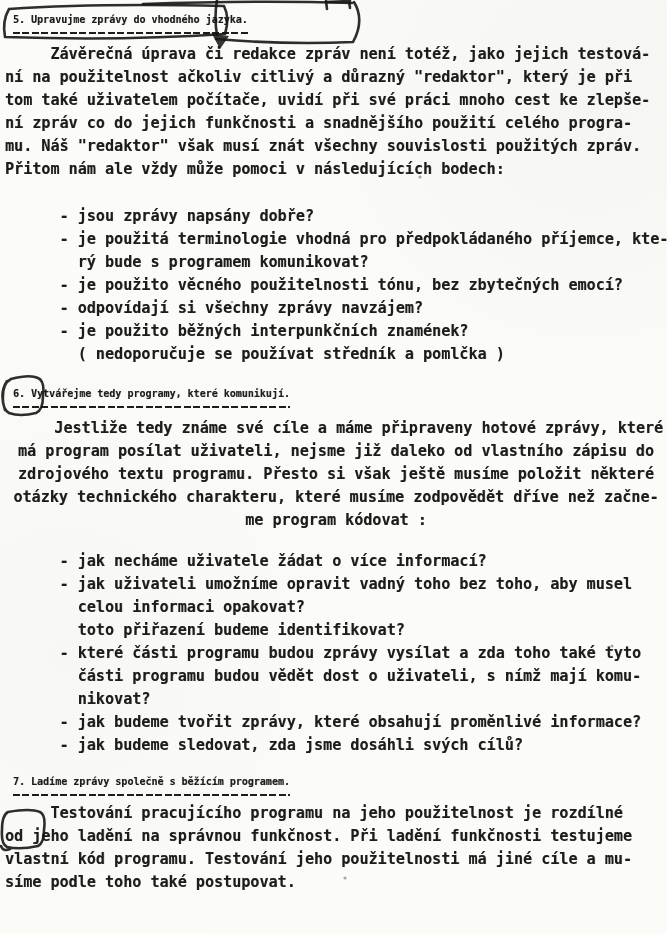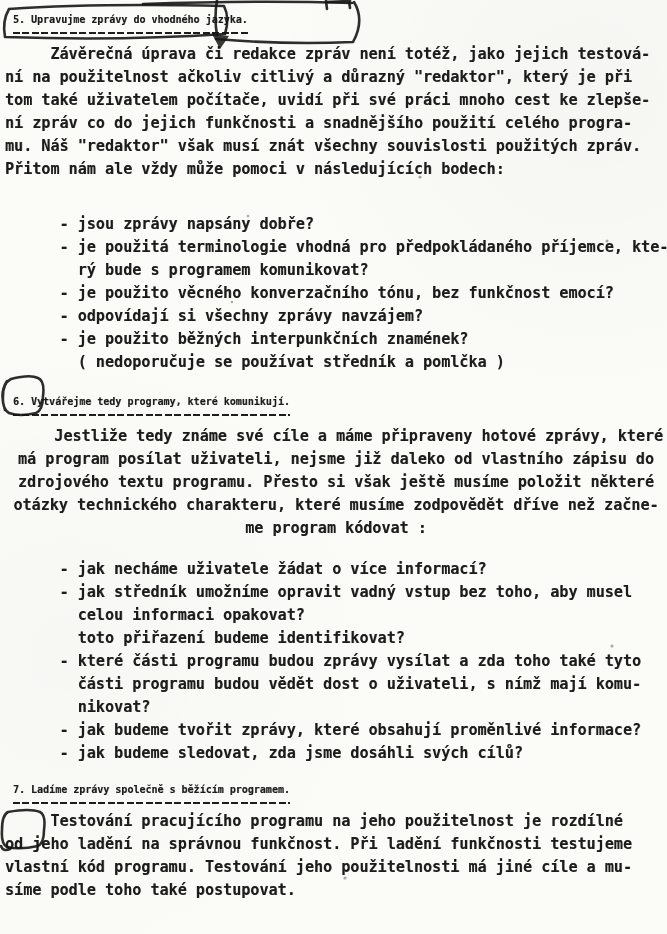--- a/index.html
+++ b/index.html
@@ -31,21 +31,21 @@
     white-space:pre;
     font-size:10px;
     line-height:19px;
     padding-bottom:5px;
     margin-left:8px;
     background-image:repeating-linear-gradient(90deg,#1d1d1d 0 7px, rgba(0,0,0,0) 7px 9.5px);
     background-repeat:no-repeat;
     background-size:100% 2.4px;
     background-position:0 100%;
   }
-  .para-1{margin-bottom:32px;}
+  .para-1{margin-bottom:24px;}
   .h5row{margin-bottom:9px;}
   .list-1{margin-bottom:16px;}
   .h6row{margin-bottom:9px;}
   .para-2{margin-bottom:18px;text-align:center;}
   .list-2{margin-bottom:13px;}
   .h7row{margin-bottom:6px;}
   .ink-overlay{
     position:absolute;left:0;top:0;width:667px;height:934px;
     pointer-events:none;
   }
@@ -69,39 +69,39 @@
     <div class="line">ní na použitelnost ačkoliv citlivý a důrazný "redaktor", který je při</div>
     <div class="line">tom také uživatelem počítače, uvidí při své práci mnoho cest ke zlepše-</div>
     <div class="line">ní zpráv co do jejich funkčnosti a snadnějšího použití celého progra-</div>
     <div class="line">mu. Náš "redaktor" však musí znát všechny souvislosti použitých zpráv.</div>
     <div class="line">Přitom nám ale vždy může pomoci v následujících bodech:</div>
   </div>
   <div class="list list-1">
     <div class="line">      - jsou zprávy napsány dobře?</div>
     <div class="line">      - je použitá terminologie vhodná pro předpokládaného příjemce, kte-</div>
     <div class="line">        rý bude s programem komunikovat?</div>
-    <div class="line">      - je použito věcného konverzačního tónu, bez funkčnost emocí?</div>
+    <div class="line">      - je použito věcného použitelnosti tónu, bez zbytečných emocí?</div>
     <div class="line">      - odpovídají si všechny zprávy navzájem?</div>
     <div class="line">      - je použito běžných interpunkčních znamének?</div>
     <div class="line">        ( nedoporučuje se používat středník a pomlčka )</div>
   </div>
 
   <div class="hrow h6row">
     <span class="heading">6. Vytvářejme tedy programy, které komunikují.</span>
   </div>
   <div class="para para-2">
     <div class="line">     Jestliže tedy známe své cíle a máme připraveny hotové zprávy, které</div>
     <div class="line">má program posílat uživateli, nejsme již daleko od vlastního zápisu do</div>
     <div class="line">zdrojového textu programu. Přesto si však ještě musíme položit některé</div>
     <div class="line">otázky technického charakteru, které musíme zodpovědět dříve než začne-</div>
     <div class="line">me program kódovat :</div>
   </div>
   <div class="list list-2">
     <div class="line">      - jak necháme uživatele žádat o více informací?</div>
-    <div class="line">      - jak středník umožníme opravit vadný vstup bez toho, aby musel</div>
+    <div class="line">      - jak uživateli umožníme opravit vadný toho bez toho, aby musel</div>
     <div class="line">        celou informaci opakovat?</div>
     <div class="line">        toto přiřazení budeme identifikovat?</div>
     <div class="line">      - které části programu budou zprávy vysílat a zda toho také tyto</div>
     <div class="line">        části programu budou vědět dost o uživateli, s nímž mají komu-</div>
     <div class="line">        nikovat?</div>
     <div class="line">      - jak budeme tvořit zprávy, které obsahují proměnlivé informace?</div>
     <div class="line">      - jak budeme sledovat, zda jsme dosáhli svých cílů?</div>
   </div>
 
   <div class="hrow h7row">

